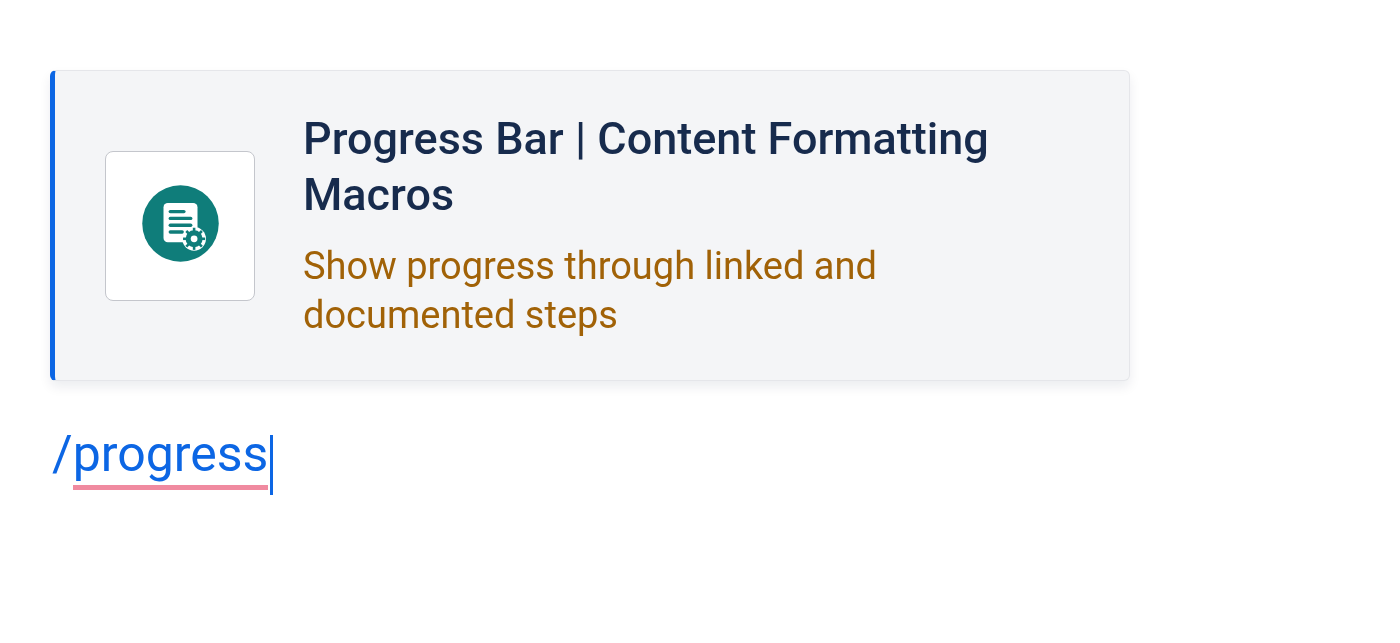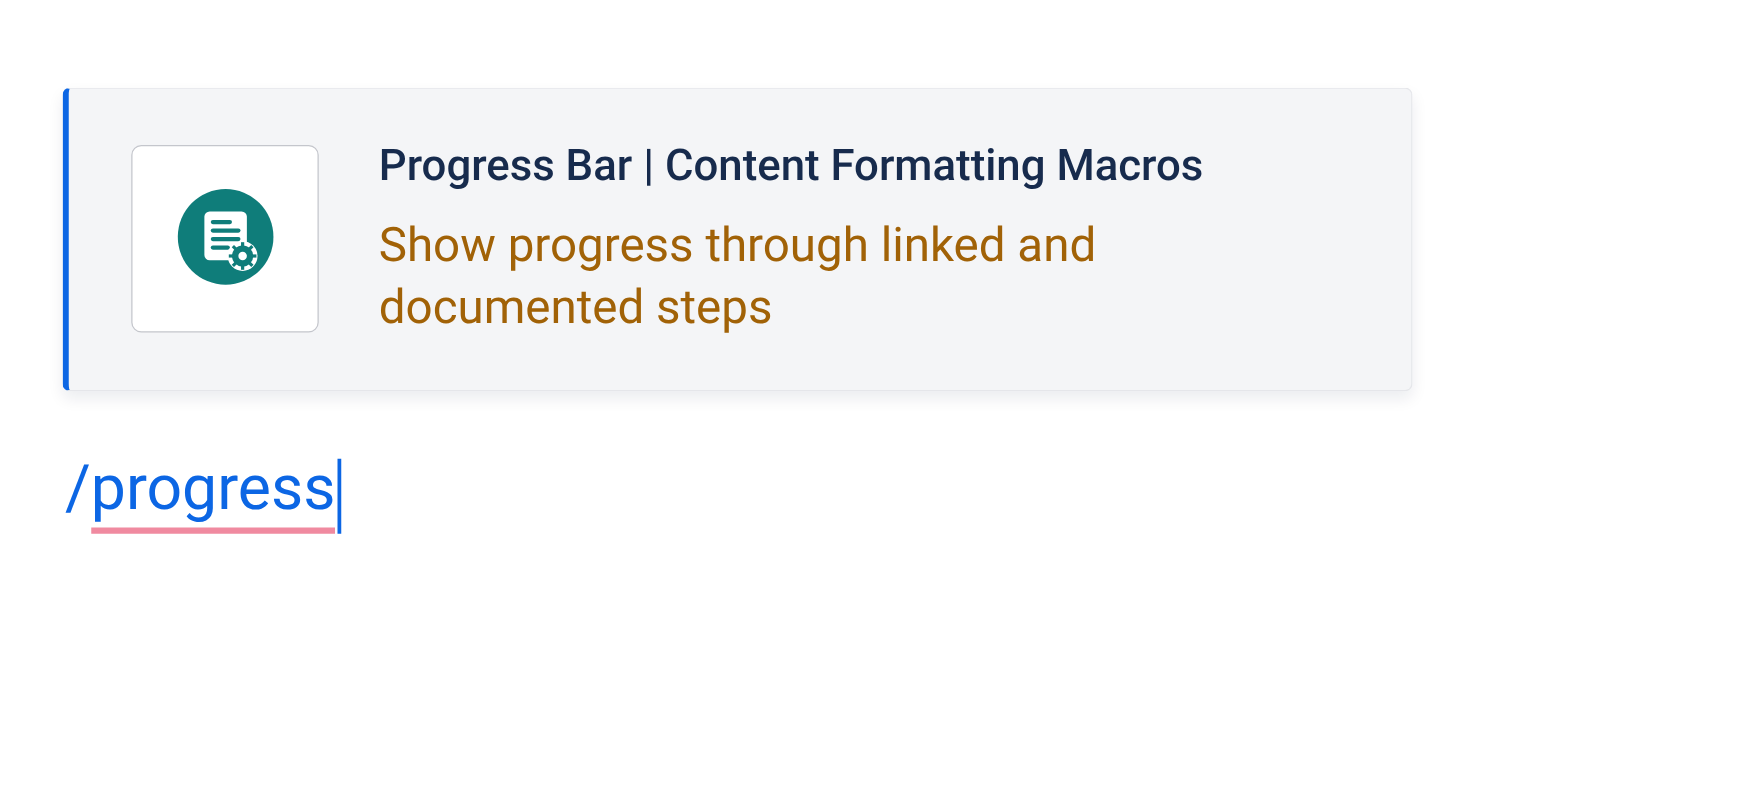--- a/index.html
+++ b/index.html
@@ -46,36 +46,36 @@
     .icon-tile svg {
       width: 85px;
       height: 85px;
     }
     .text-block {
       display: flex;
       flex-direction: column;
       gap: 18px;
     }
     .item-title {
-      font-size: 35px;
+      font-size: 45px;
       font-weight: 500;
       color: #172b4d;
       line-height: 1.25;
     }
     .item-desc {
       font-size: 38px;
       font-weight: 400;
       color: #a16207;
       line-height: 1.3;
     }
     .command-line {
       margin-top: 48px;
       padding-left: 2px;
       display: inline-flex;
-      align-items: center;
+      align-items: flex-start;
     }
     .command-text {
       font-size: 50px;
       font-weight: 400;
       color: #0c66e4;
       line-height: 1;
       position: relative;
       display: inline-block;
     }
     .command-text .underline-part {

